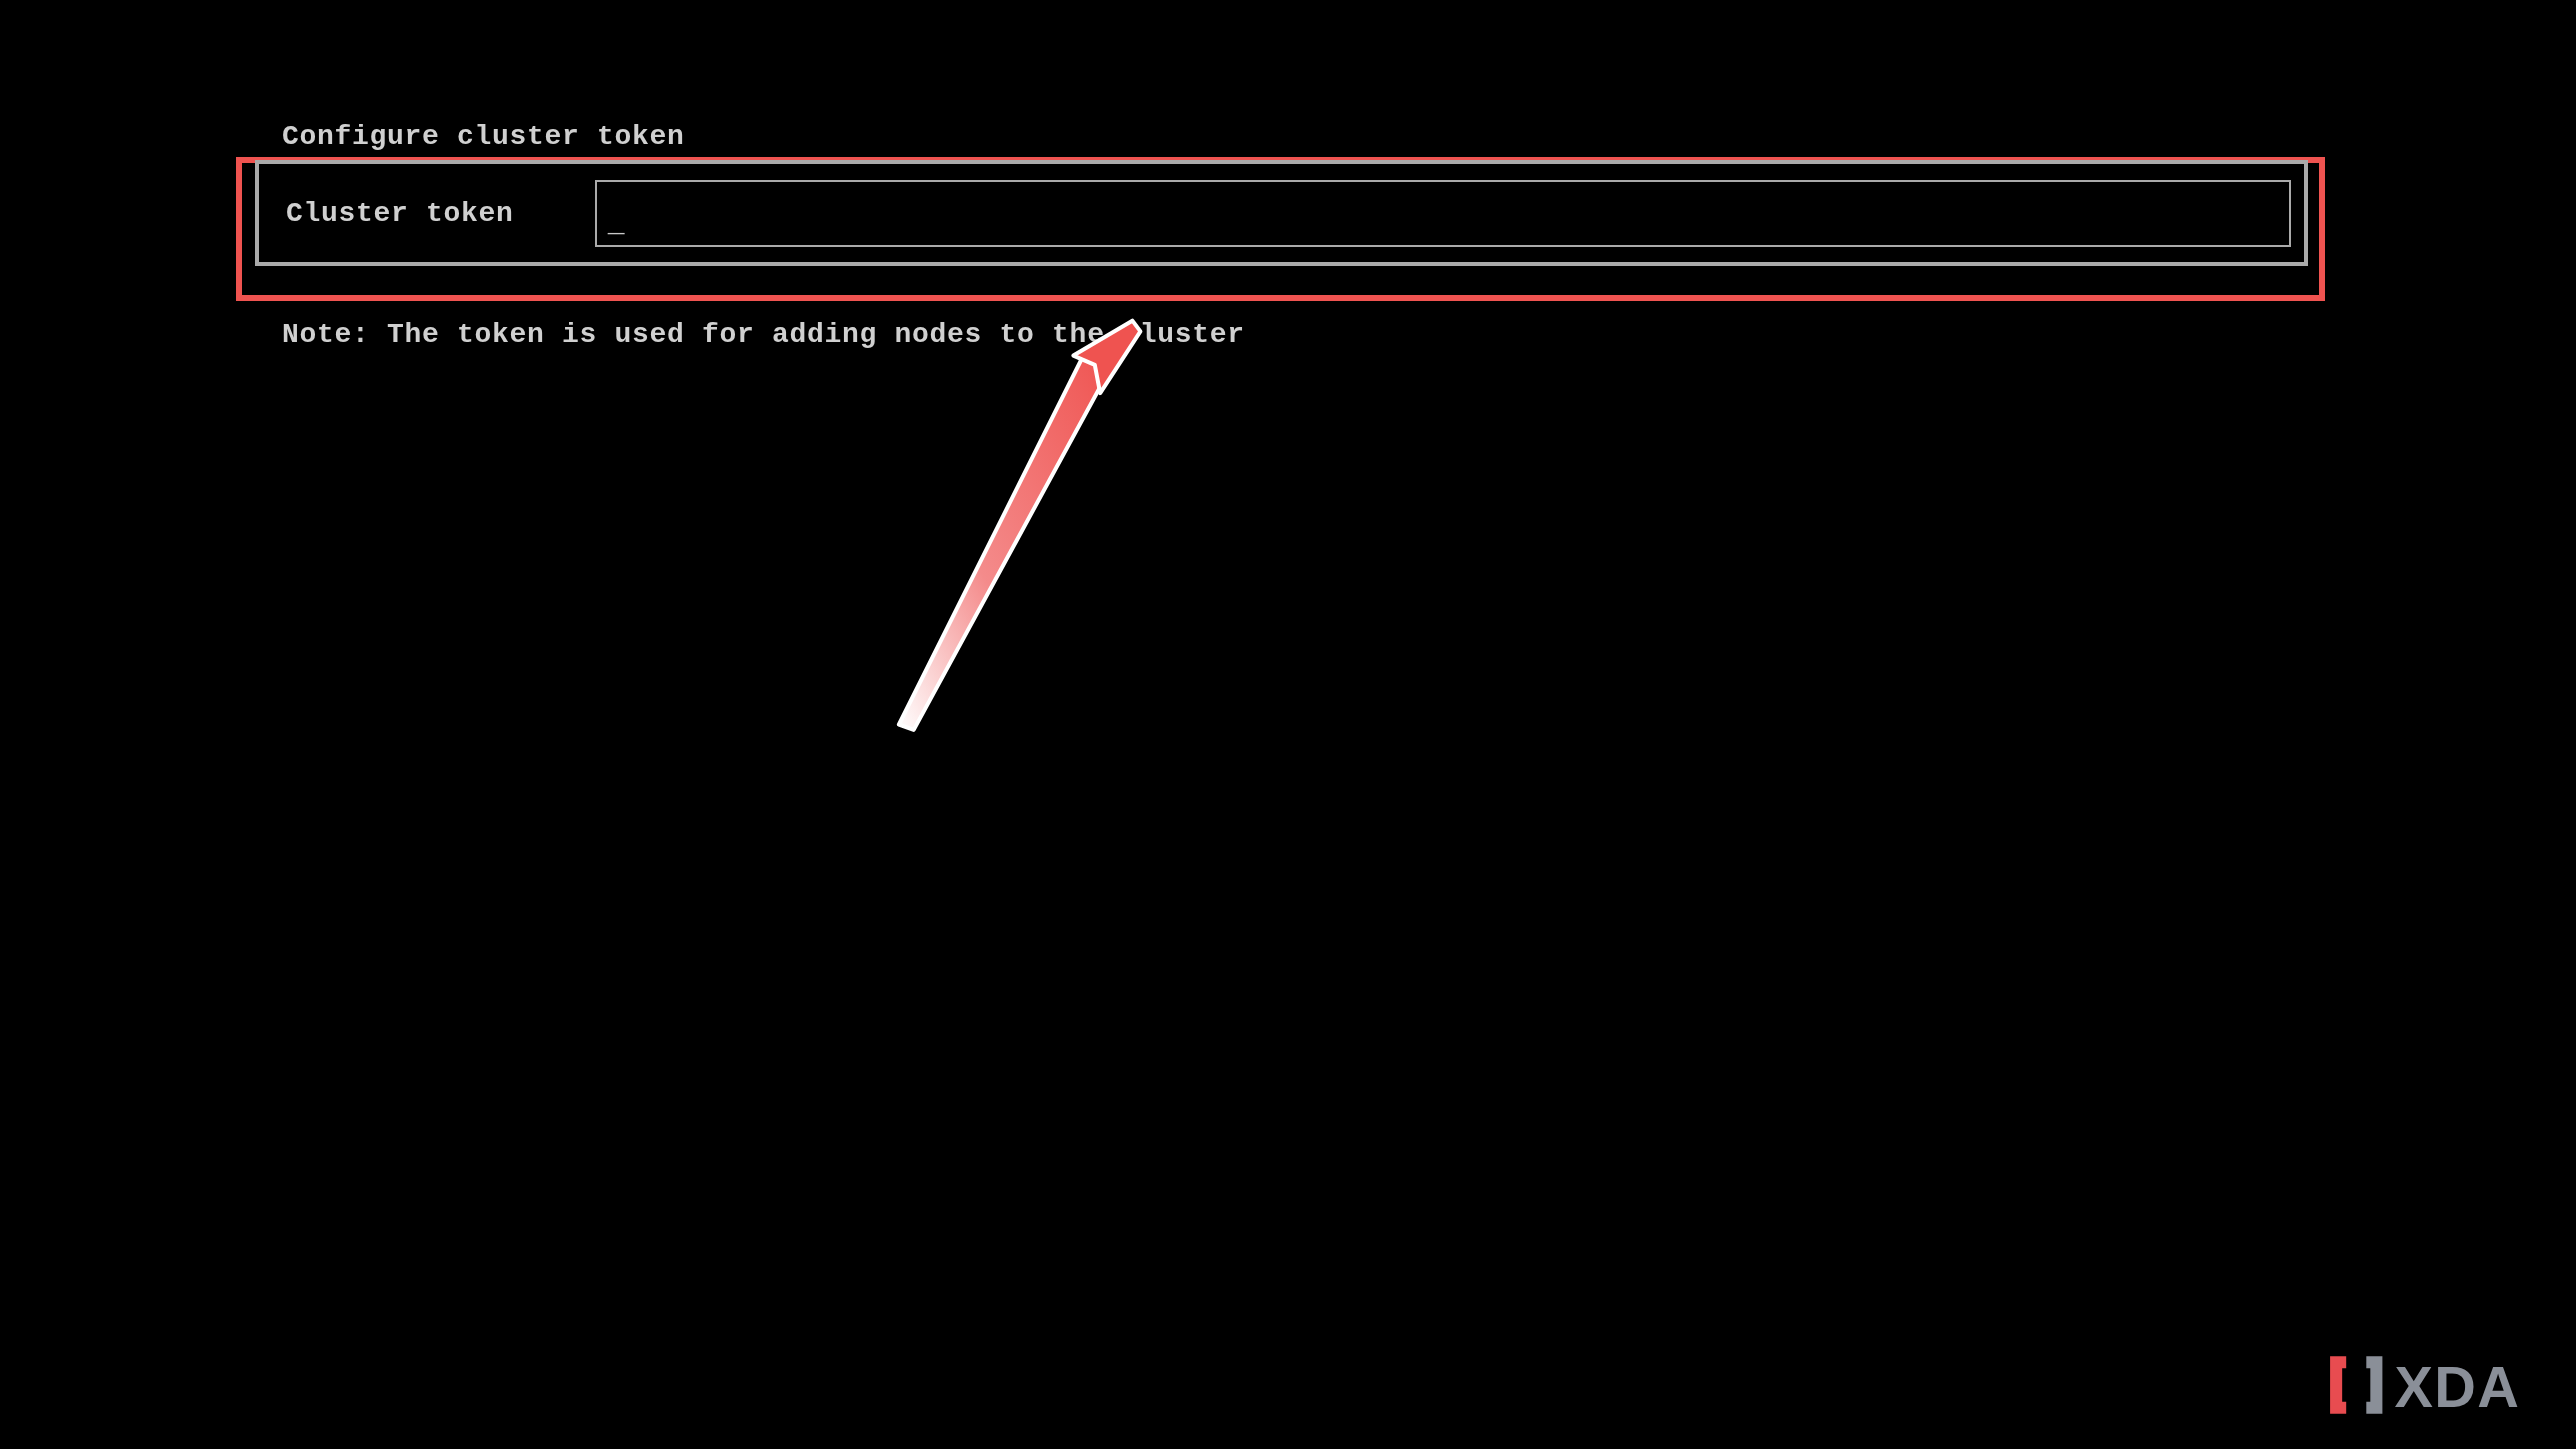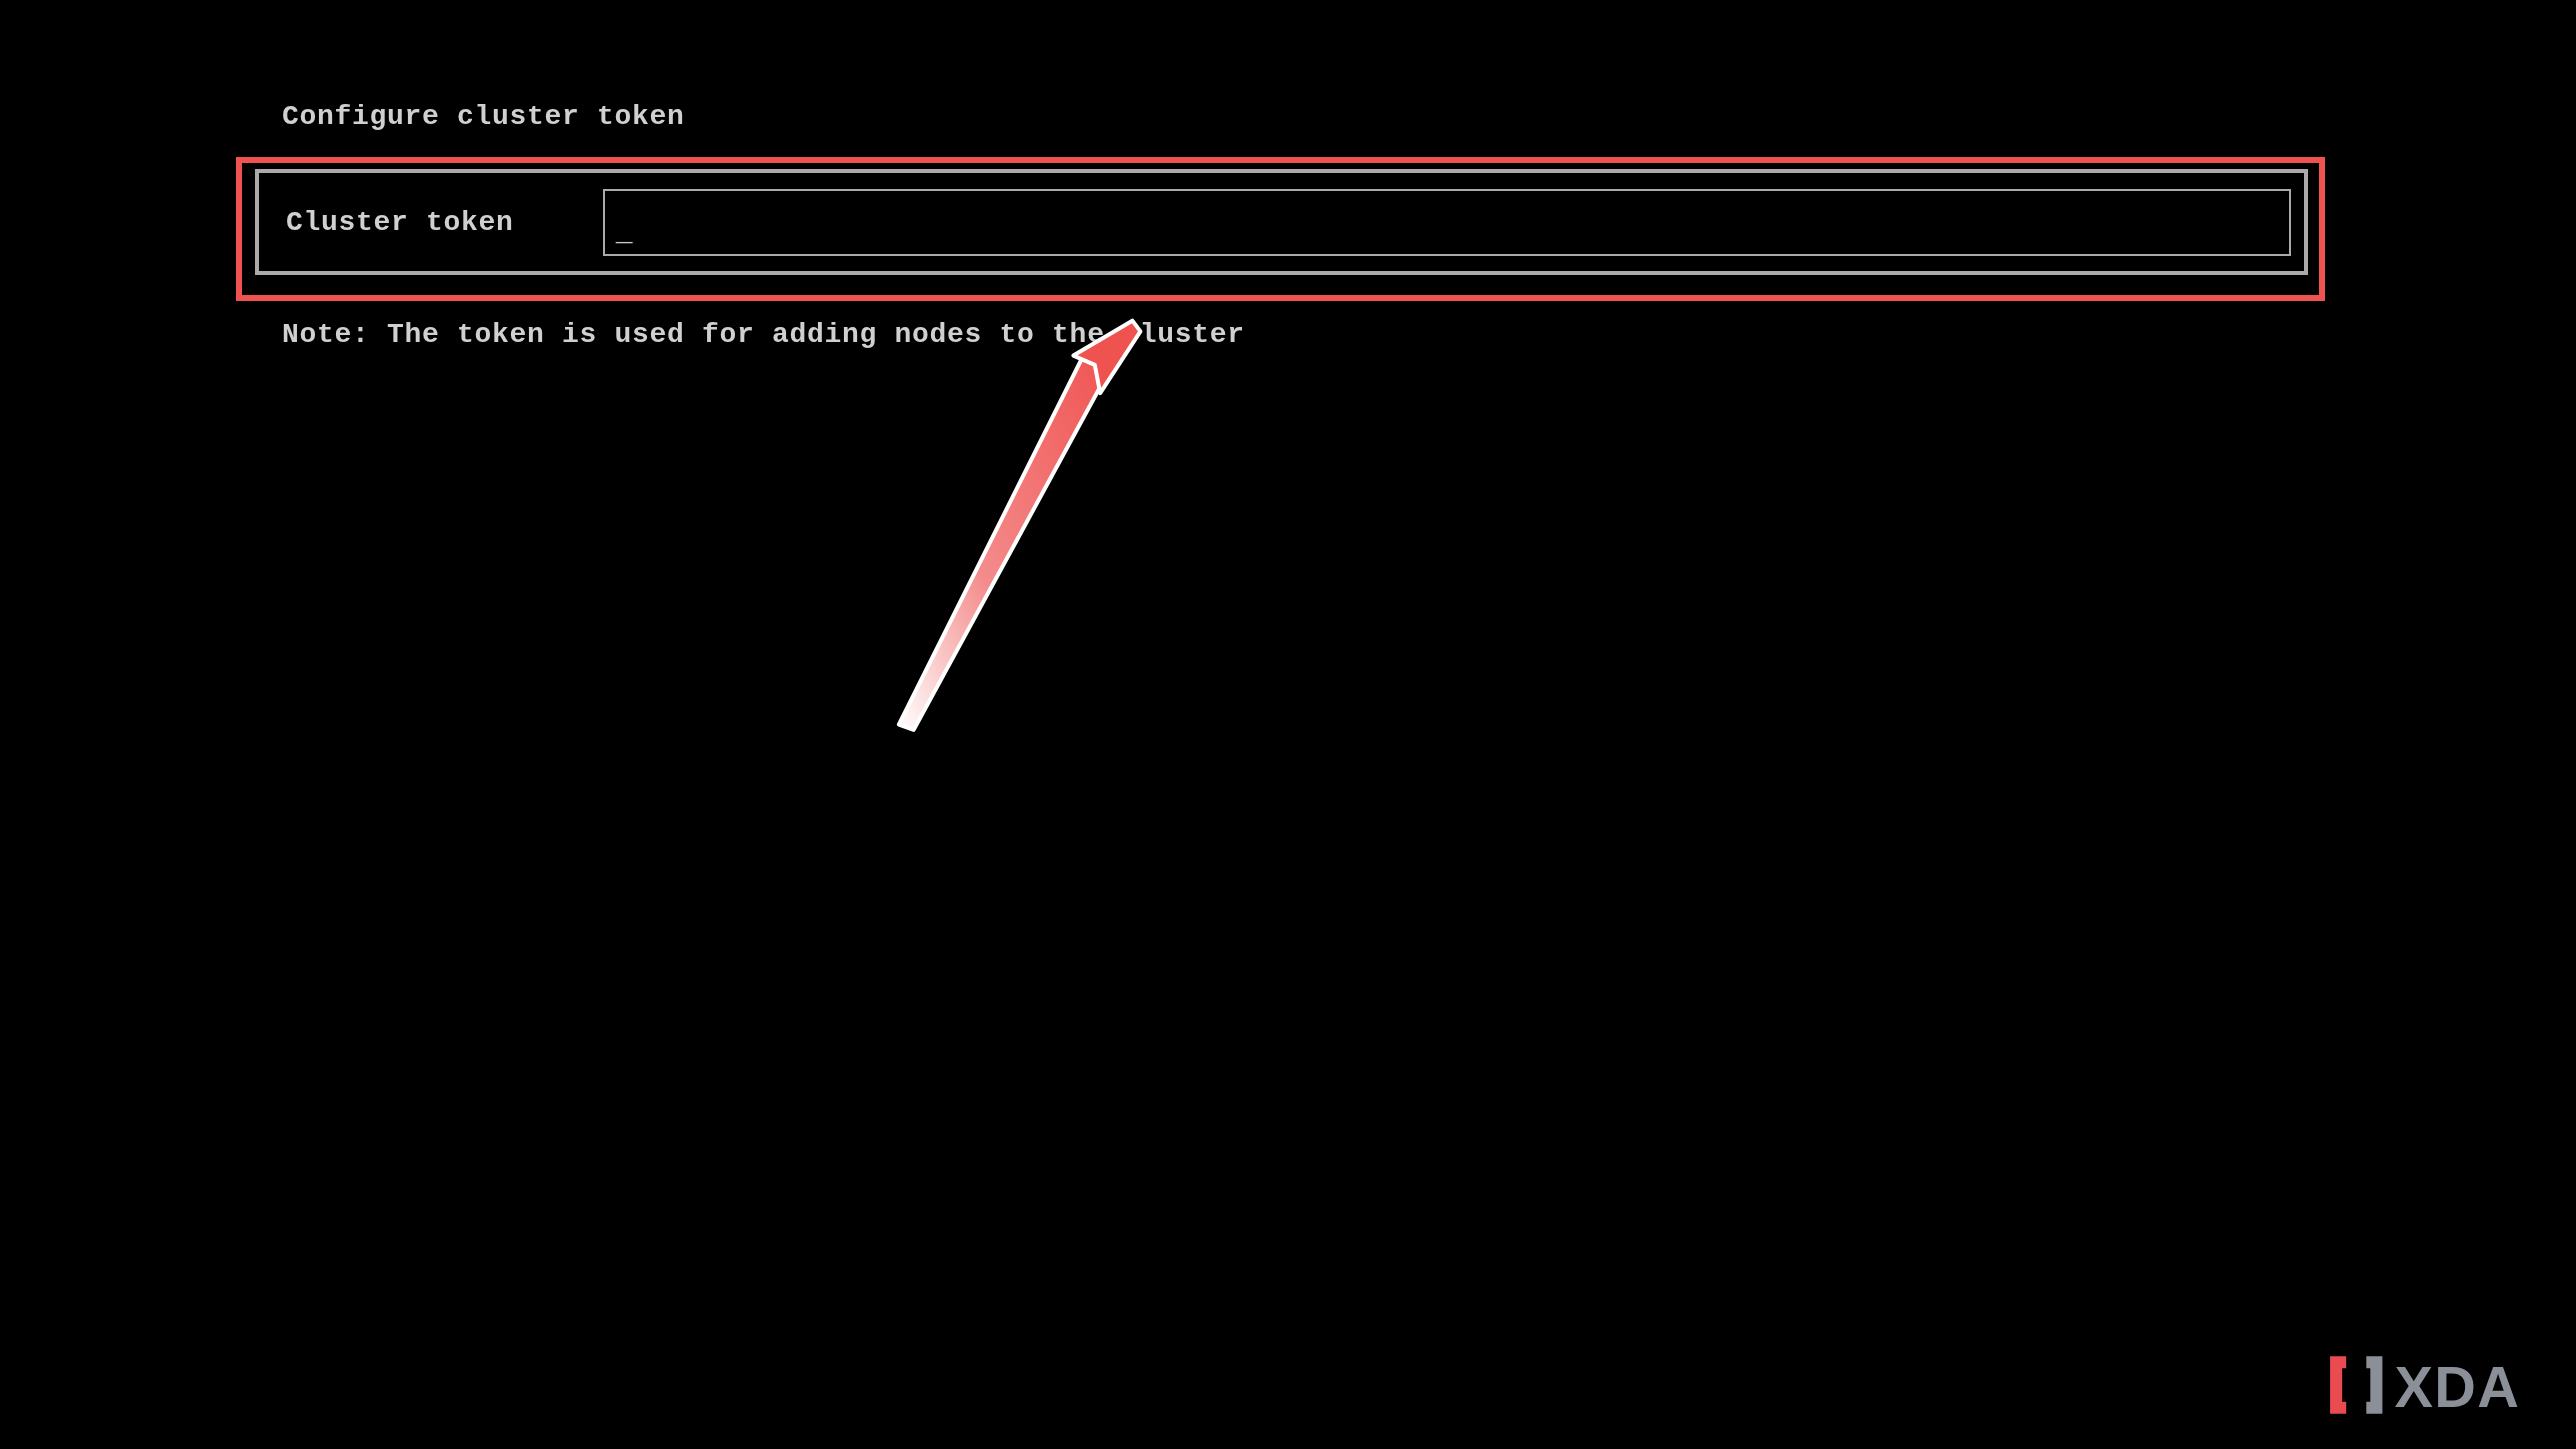--- a/index.html
+++ b/index.html
@@ -14,44 +14,43 @@
     overflow: hidden;
   }
   .screen {
     position: relative;
     width: 2576px;
     height: 1449px;
   }
   .title {
     position: absolute;
     left: 282px;
-    top: 101px;
+    top: 121px;
     font-weight: bold;
     color: #d0d0d0;
   }
   .highlight-box {
     position: absolute;
     left: 236px;
     top: 157px;
     width: 2089px;
     height: 144px;
     border: 6.7px solid #ef5350;
     background: transparent;
   }
   .form-row {
     position: absolute;
     left: 255px;
-    top: 169px;
+    top: 160px;
     width: 2053px;
     height: 106px;
     border: 4px solid #aaa;
     display: flex;
     align-items: center;
     padding: 0 13.4px 0 27px;
-    gap: 8px;
   }
   .field-label {
     font-weight: bold;
     color: #d0d0d0;
     width: 309px;
   }
   .field-input {
     flex: 1;
     height: 67px;
     border: 2.7px solid #aaa;

